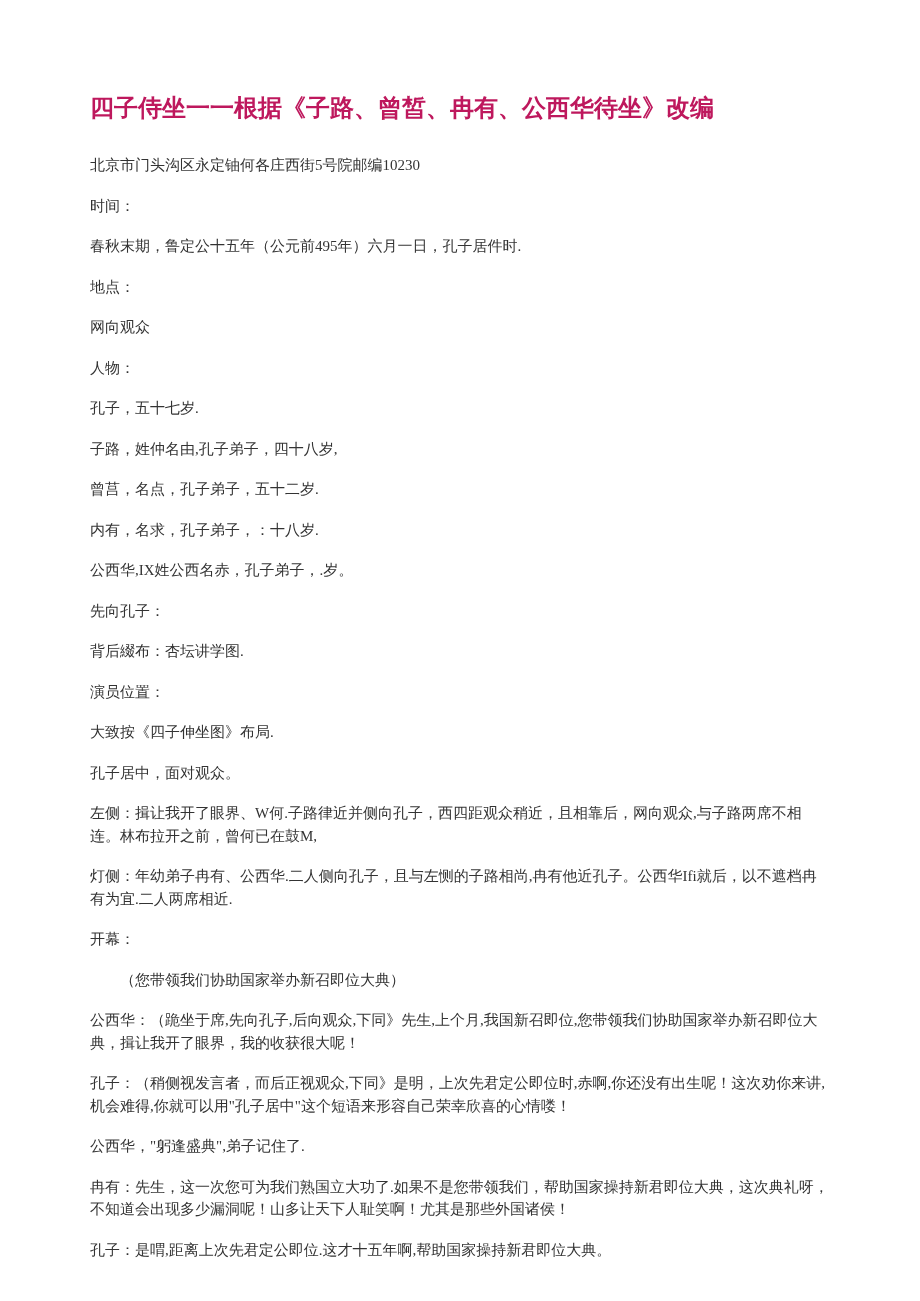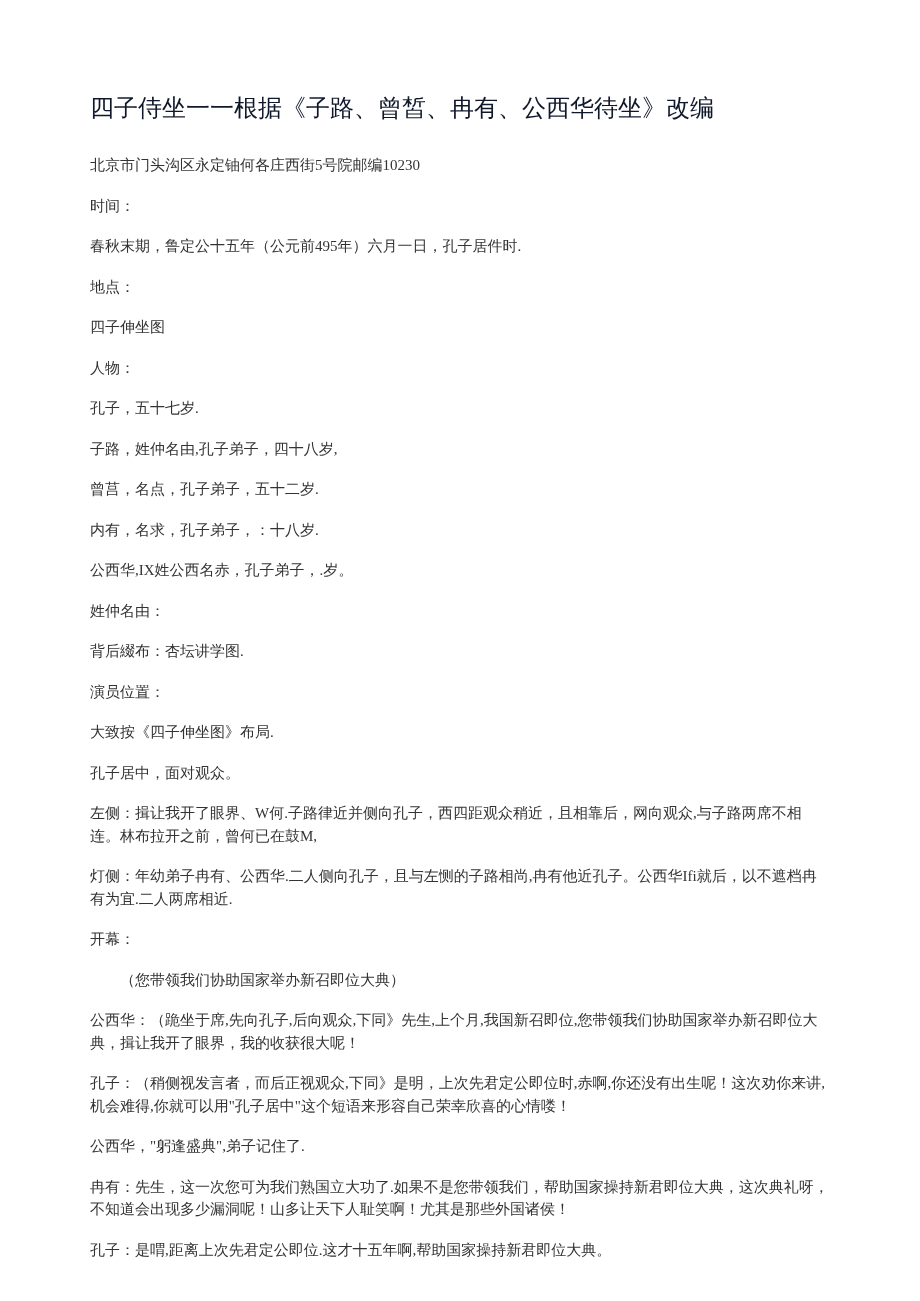--- a/index.html
+++ b/index.html
@@ -8,52 +8,52 @@
     margin: 0;
     padding: 90px 90px 60px 90px;
     width: 920px;
     box-sizing: border-box;
     color: #333333;
     font-size: 15px;
     line-height: 1.5;
   }
   h1 {
     font-size: 24px;
-    font-weight: normal;
+    font-weight: bold;
     margin: 0 0 28px 0;
-    color: #0f172a;
+    color: #be185d;
   }
   p {
     margin: 0 0 18px 0;
   }
   .indent {
     text-indent: 2em;
   }
 </style>
 </head>
 <body>
 
 <h1>四子侍坐一一根据《子路、曾皙、冉有、公西华待坐》改编</h1>
 
 <p>北京市门头沟区永定铀何各庄西街5号院邮编10230</p>
 
 <p>时间：</p>
 <p>春秋末期，鲁定公十五年（公元前495年）六月一日，孔子居件时.</p>
 
 <p>地点：</p>
-<p>四子伸坐图</p>
+<p>网向观众</p>
 
 <p>人物：</p>
 <p>孔子，五十七岁.</p>
 <p>子路，姓仲名由,孔子弟子，四十八岁,</p>
 <p>曾莒，名点，孔子弟子，五十二岁.</p>
 <p>内有，名求，孔子弟子，：十八岁.</p>
 <p>公西华,IX姓公西名赤，孔子弟子，.岁。</p>
 
-<p>姓仲名由：</p>
+<p>先向孔子：</p>
 <p>背后綴布：杏坛讲学图.</p>
 
 <p>演员位置：</p>
 <p>大致按《四子伸坐图》布局.</p>
 
 <p>孔子居中，面对观众。</p>
 <p>左侧：揖让我开了眼界、W何.子路律近并侧向孔子，西四距观众稍近，且相靠后，网向观众,与子路两席不相连。林布拉开之前，曾何已在鼓M,</p>
 <p>灯侧：年幼弟子冉有、公西华.二人侧向孔子，且与左恻的子路相尚,冉有他近孔子。公西华Ifi就后，以不遮档冉有为宜.二人两席相近.</p>
 
 <p>开幕：</p>

